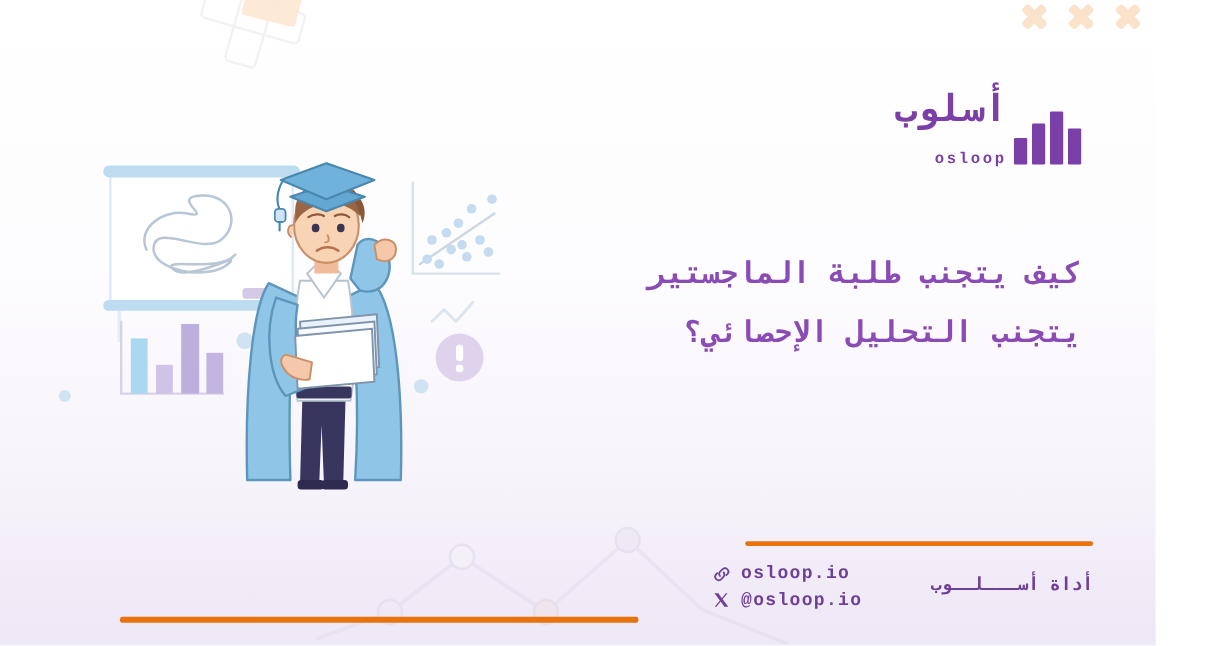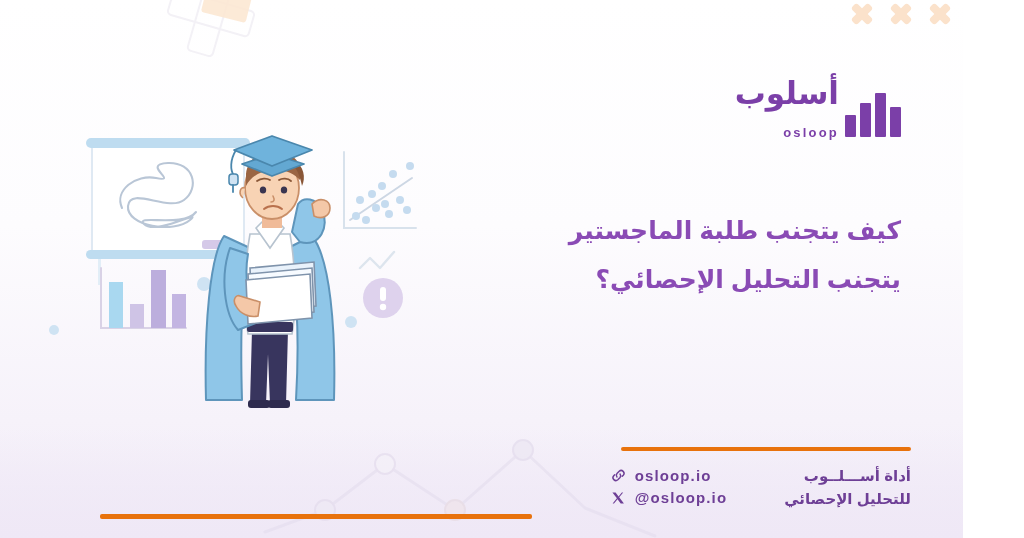--- a/index.html
+++ b/index.html
@@ -15,20 +15,21 @@
     background: #ffffff;
   }
 
   #card {
     position: relative;
     width: 963px;
     height: 538px;
     overflow: hidden;
     background:
       linear-gradient(180deg, #ffffff 0%, #fdfcfe 42%, #f6f2fa 78%, #f1ebf7 100%);
+    font-family: Liberation Mono, monospace;
   }
 
   
   .bg-layer {
     position: absolute;
     inset: 0;
     pointer-events: none;
   }
 
   .cross-outline {
@@ -433,18 +434,17 @@
             </svg>
           </span>
           <span>@osloop.io</span>
         </div>
       </div>
 
       <div class="footer-sep"></div>
 
       <div class="footer-ar">
         <div>أداة أســـلــوب</div>
-        <div>للتحليل الإحصائي</div>
       </div>
     </div>
   </div>
 
 </div>
 
 </body></html>

